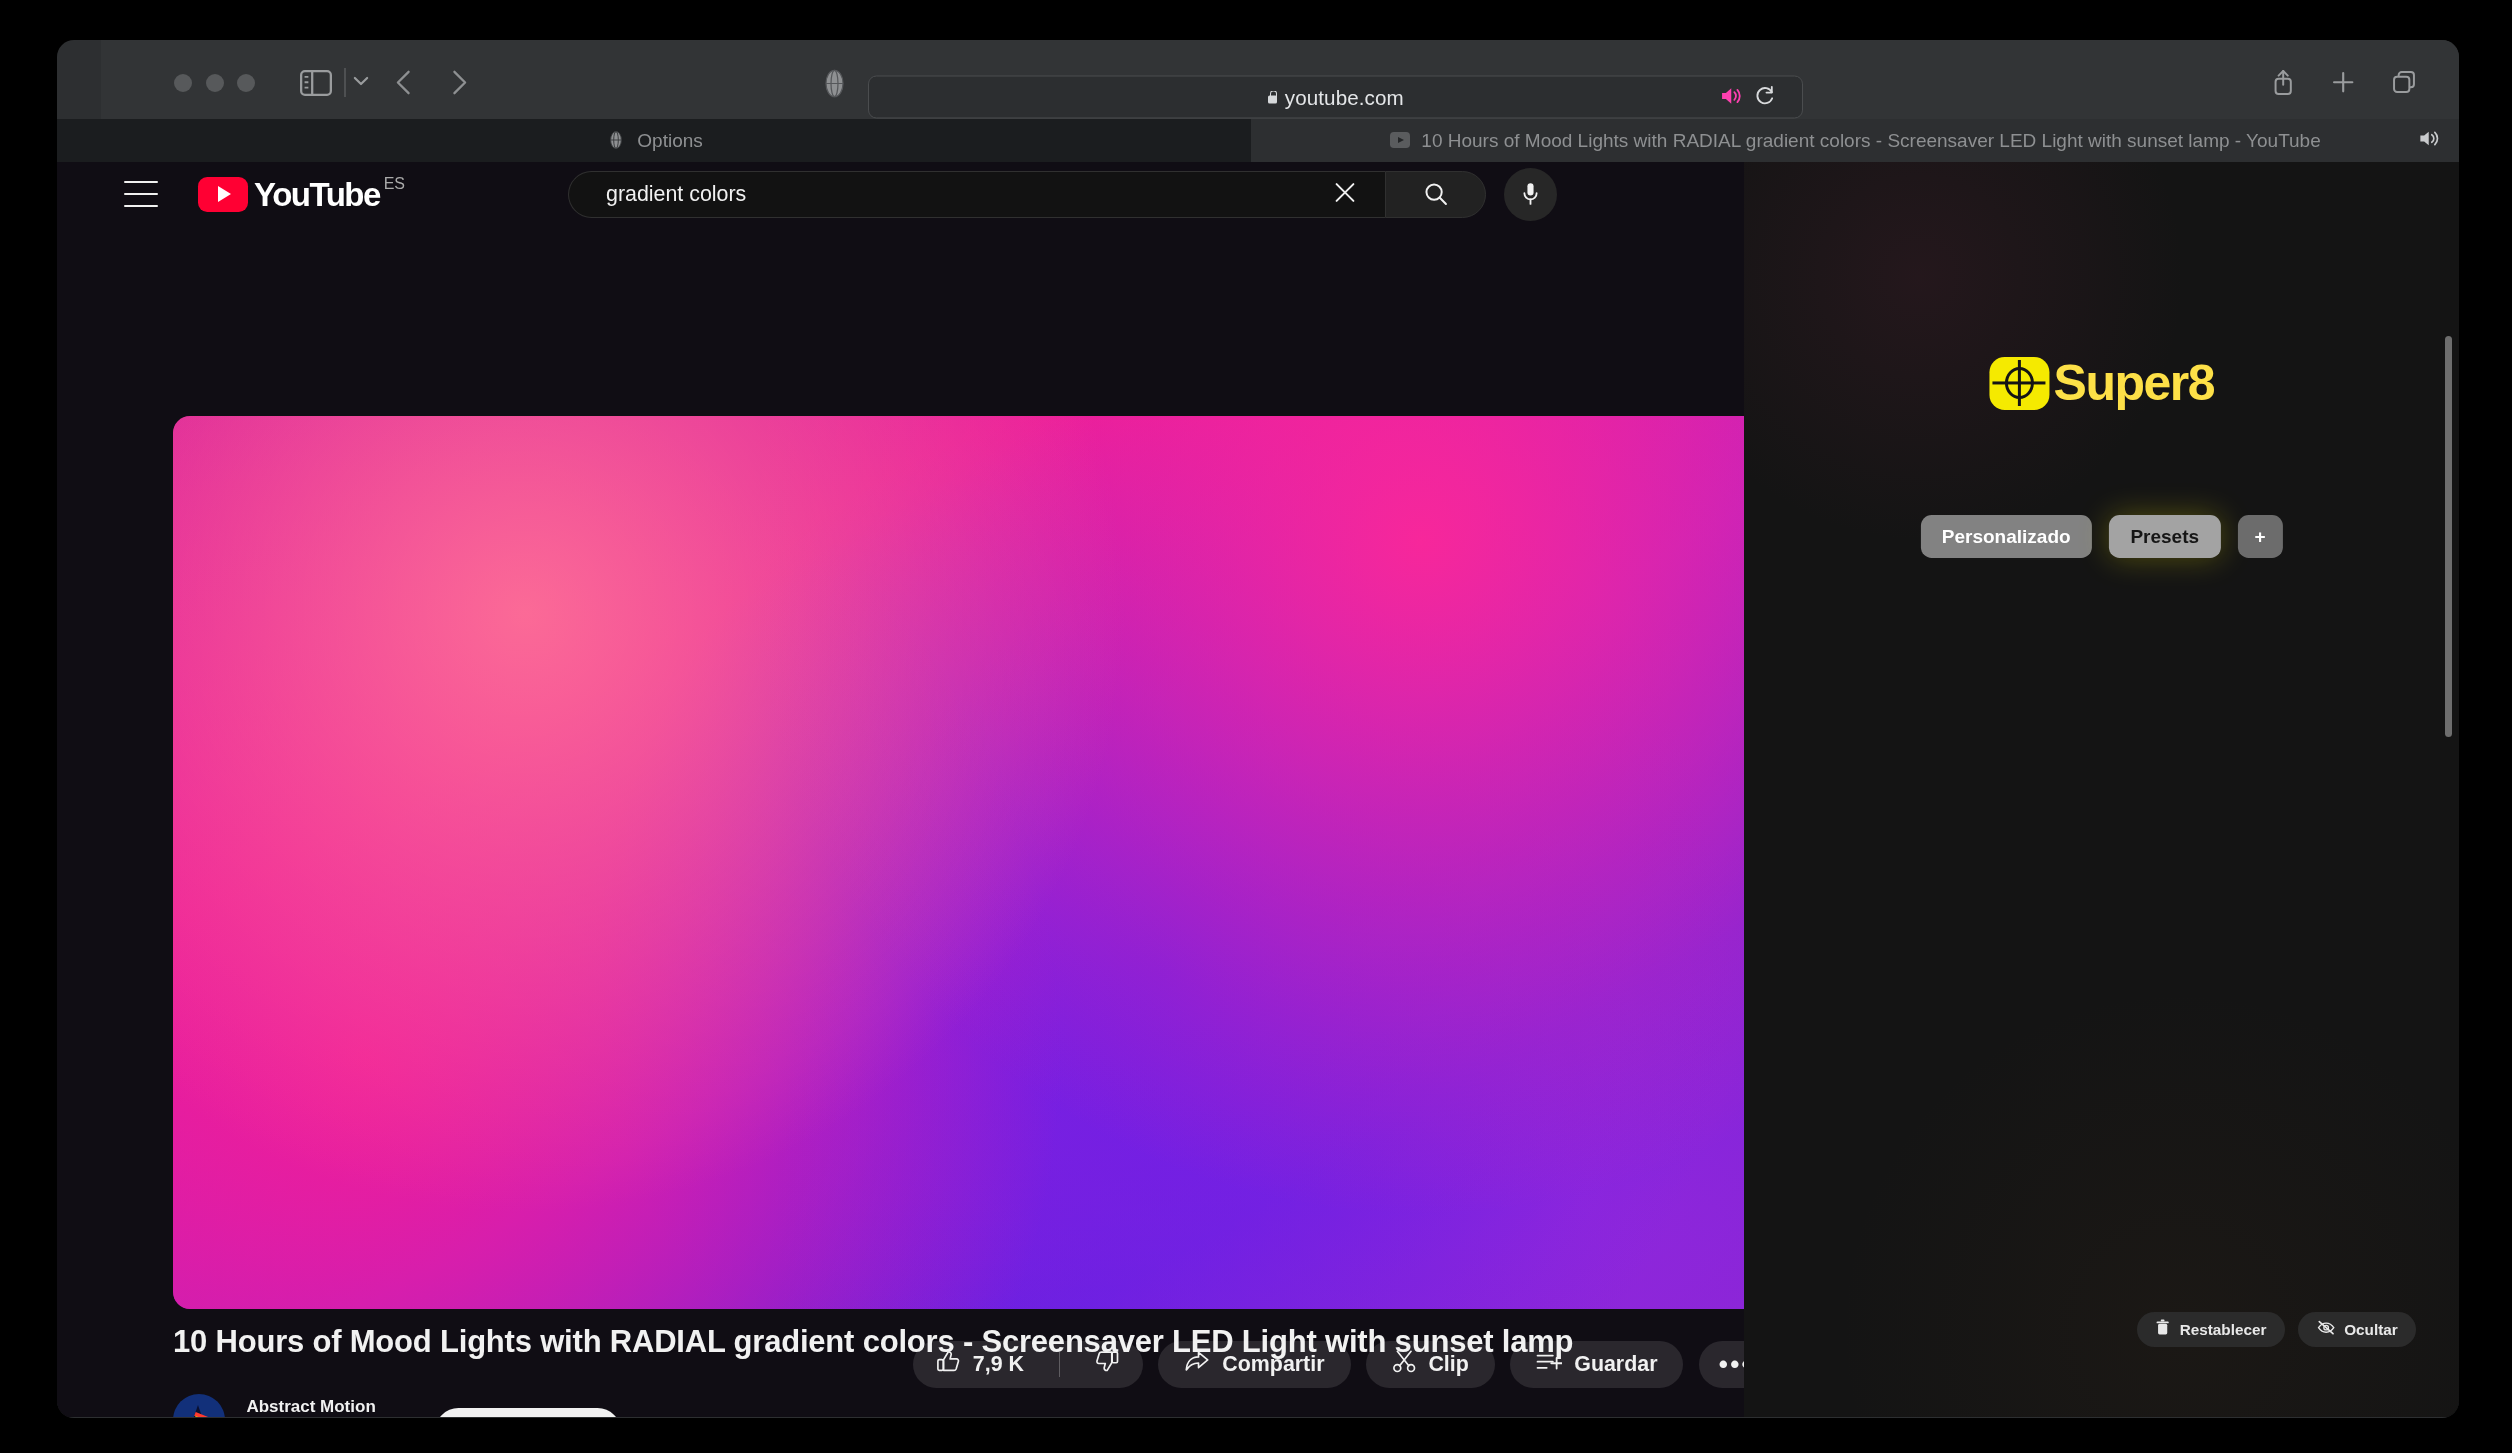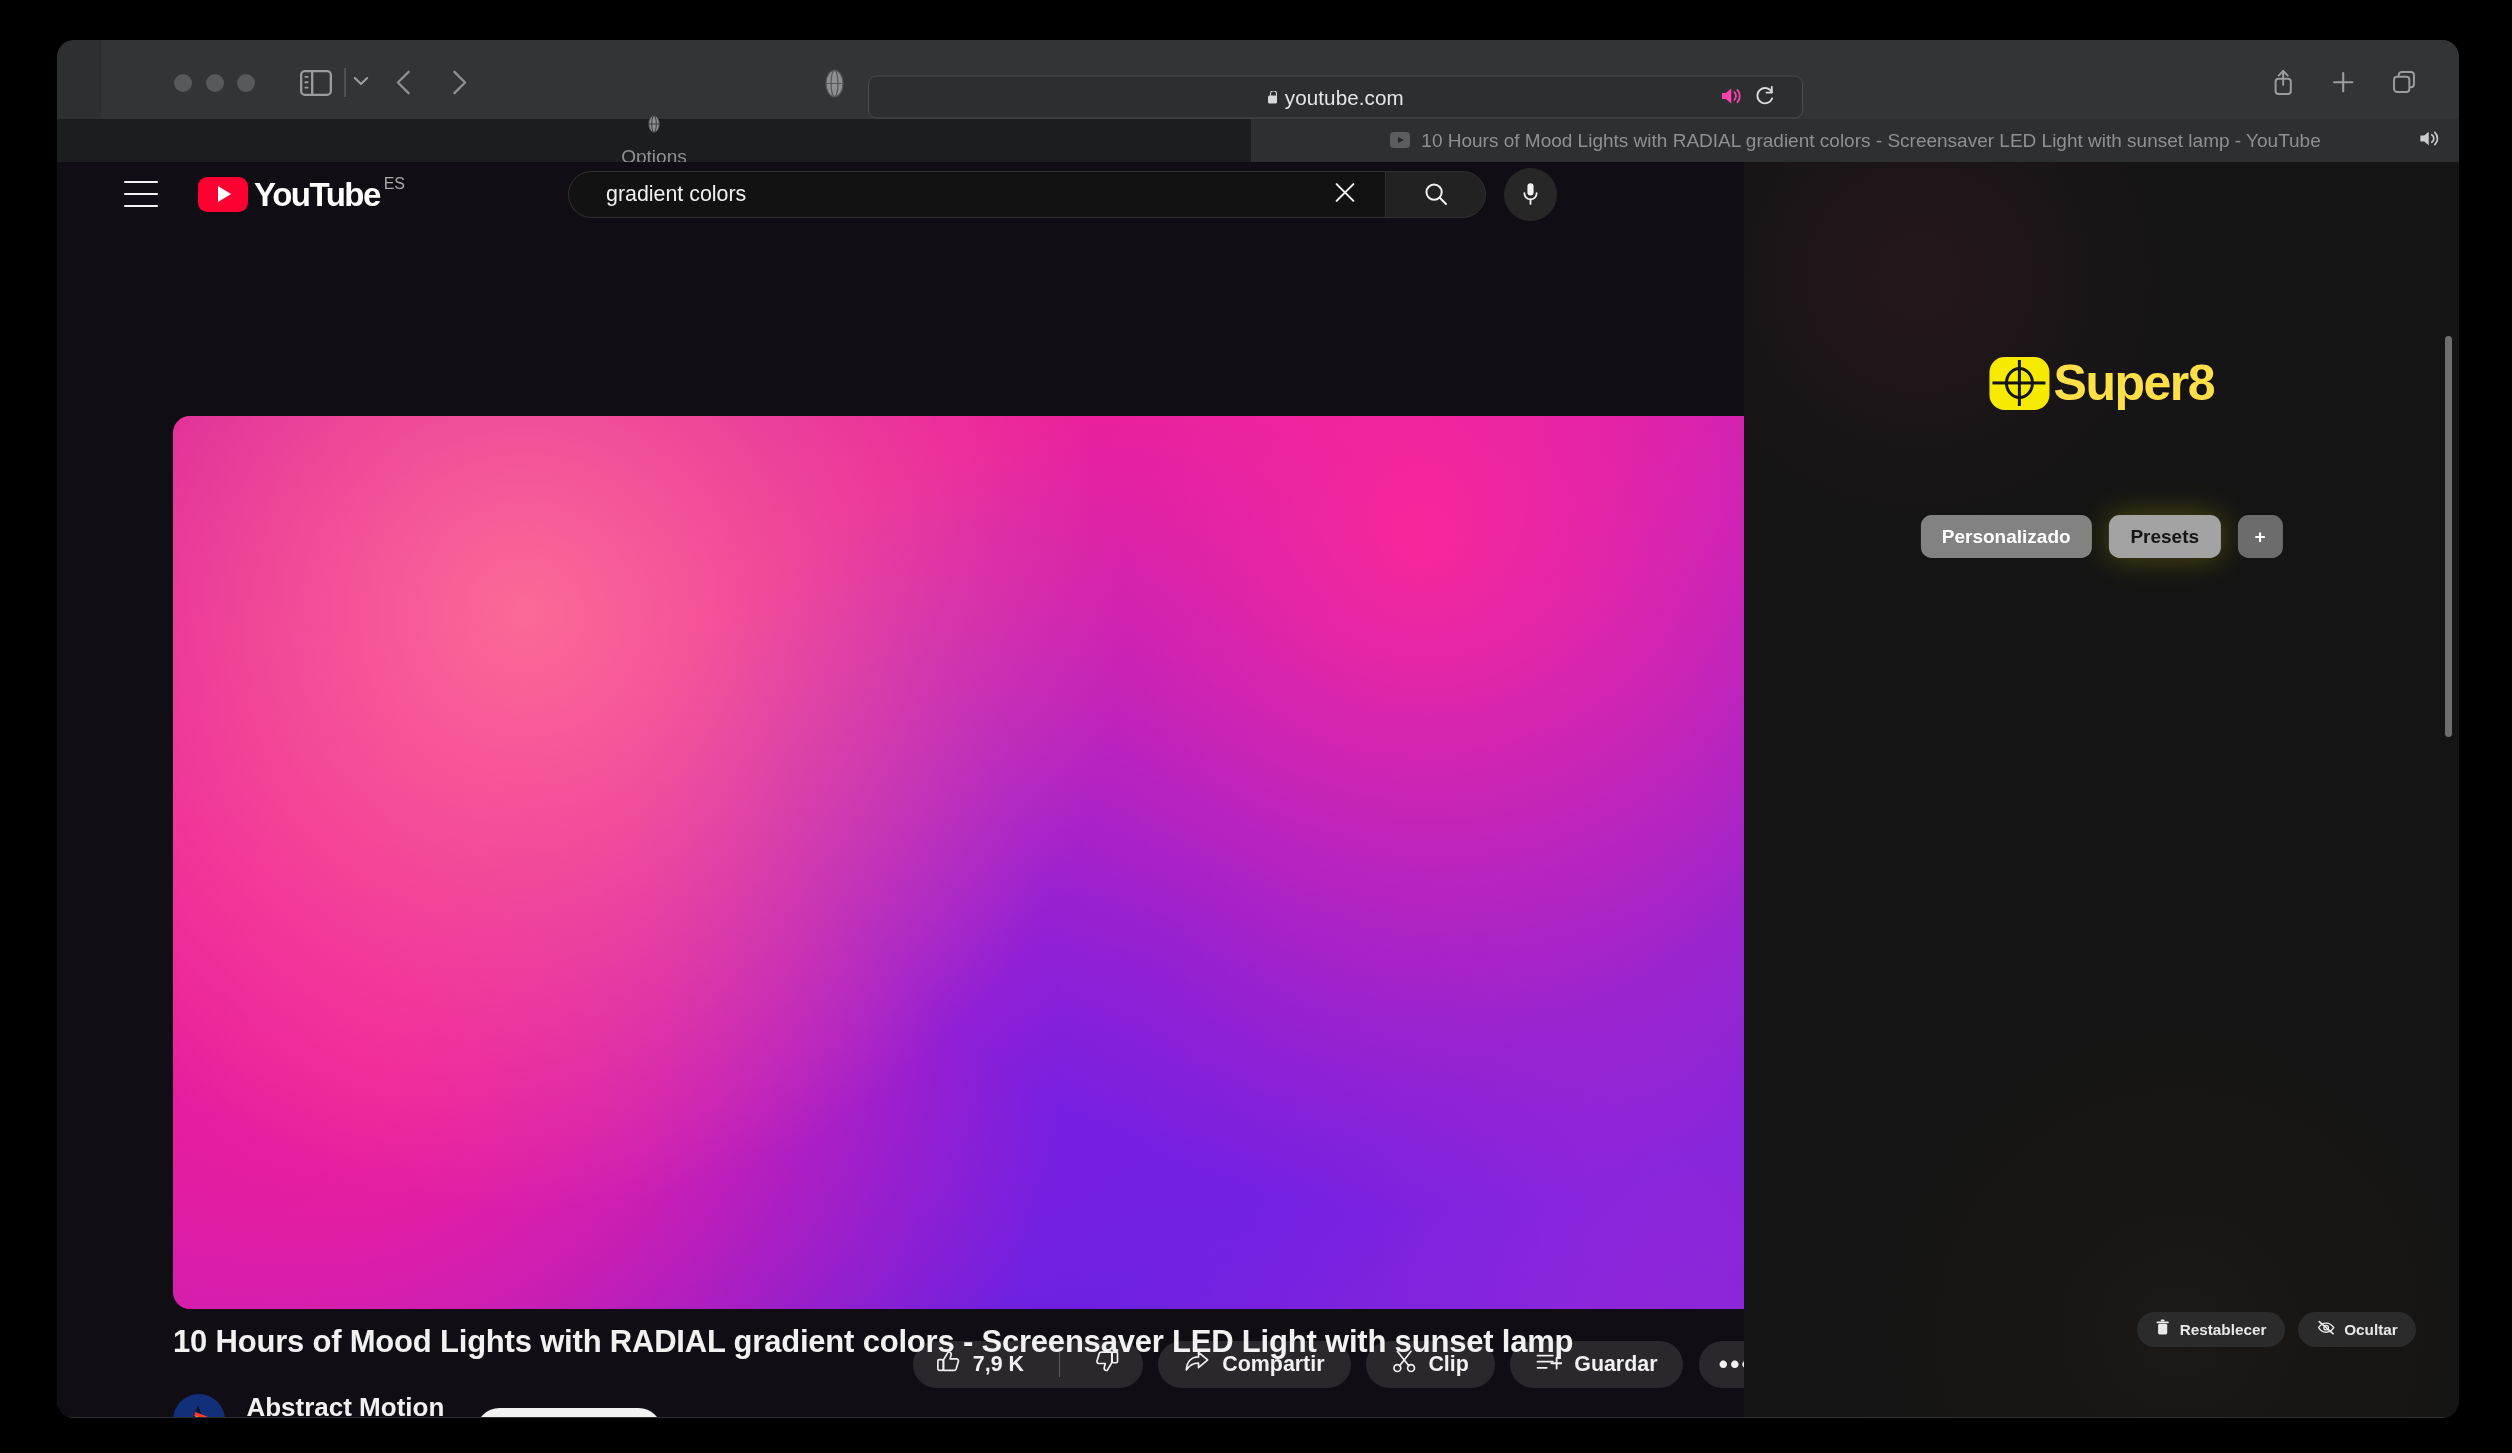--- a/index.html
+++ b/index.html
@@ -44,21 +44,21 @@
   #url-reload { position:absolute; right:26px; top:50%; transform:translateY(-50%);
      color:#d8dadc; }
 
   #tb-right { position:absolute; right:41px; top:27.5px; display:flex; gap:31px; color:#9a9c9e;}
   #tb-right > div { width:29px; height:29px; display:flex; align-items:center; justify-content:center;}
 
   
   #tabstrip { display:flex; height:43px; background:#232527; }
   .tab { height:43px; display:flex; align-items:center; gap:10.7px;
     font-size:19px; color:#8e9092; position:relative; }
-  #tab-options { width:1194px; justify-content:center; background:#1b1d1f;flex-direction:column; }
+  #tab-options { width:1194px; justify-content:center; background:#1b1d1f; }
   #tab-youtube { flex:1; justify-content:center; background:#2d2f31; }
   .tab-fav { width:21.4px; height:21.4px; flex:0 0 auto; display:flex; align-items:center; justify-content:center;}
   .yt-fav { width:20.6px; height:16px; background:#5a5c5e; border-radius:3.8px; display:flex;
      align-items:center; justify-content:center; }
   .yt-fav i { width:0;height:0;border-left:6.1px solid #242628;border-top:3.8px solid transparent;
      border-bottom:3.8px solid transparent; display:block; margin-left:1.5px;}
   #tab-audio { position:absolute; right:18.3px; top:50%; transform:translateY(-50%); color:#c9cbcd;}
 
   
   #page { position:relative; height:1255px; background:#0f0f0f; display:flex; }
@@ -102,21 +102,21 @@
     background:#12307a; }
   #avatar .tri { position:absolute; left:14.5px; top:10.7px; width:0; height:0;
     border-left:10px solid transparent; border-right:10px solid transparent; border-bottom:29px solid #0a1030;}
   #avatar .rb { position:absolute; left:21.4px; top:23px; width:27.5px; height:3.8px; background:#ff3b30;
     transform:rotate(22deg); }
   #avatar .rb2{ position:absolute; left:21.4px; top:27.5px; width:27.5px; height:3.8px; background:#ffd400;
     transform:rotate(22deg); }
   #avatar .rb3{ position:absolute; left:21.4px; top:32px; width:27.5px; height:3.8px; background:#2ecc40;
     transform:rotate(22deg); }
   #channel-box { margin-left:21.4px; }
-  #channel-name { color:#f1f1f1; font-size:26px; font-weight:bold; }
+  #channel-name { color:#f1f1f1; font-size:17px; font-weight:bold; }
   #sub-count { color:#aaa; font-size:18.3px; margin-top:3.1px; }
   #subscribe { margin-left:32px; height:47px; padding:0 31px; border-radius:24px; background:#f1f1f1;
     color:#000000; font-size:21.4px; font-weight:bold; display:flex; align-items:center;margin-top:24px; }
 
   #actions { position:absolute; right:0; top:17px; display:flex; align-items:center; gap:15.3px; }
   .pill { height:47px; border-radius:24px; background:rgba(255,255,255,.11);
     display:flex; align-items:center; gap:12.2px; padding:0 26px; color:#f1f1f1; font-size:21.4px;
     font-weight:bold; white-space:nowrap; }
   .pill.split { padding:0; }
   .pill .seg { display:flex; align-items:center; gap:12.2px; padding:0 23px; height:100%;}

